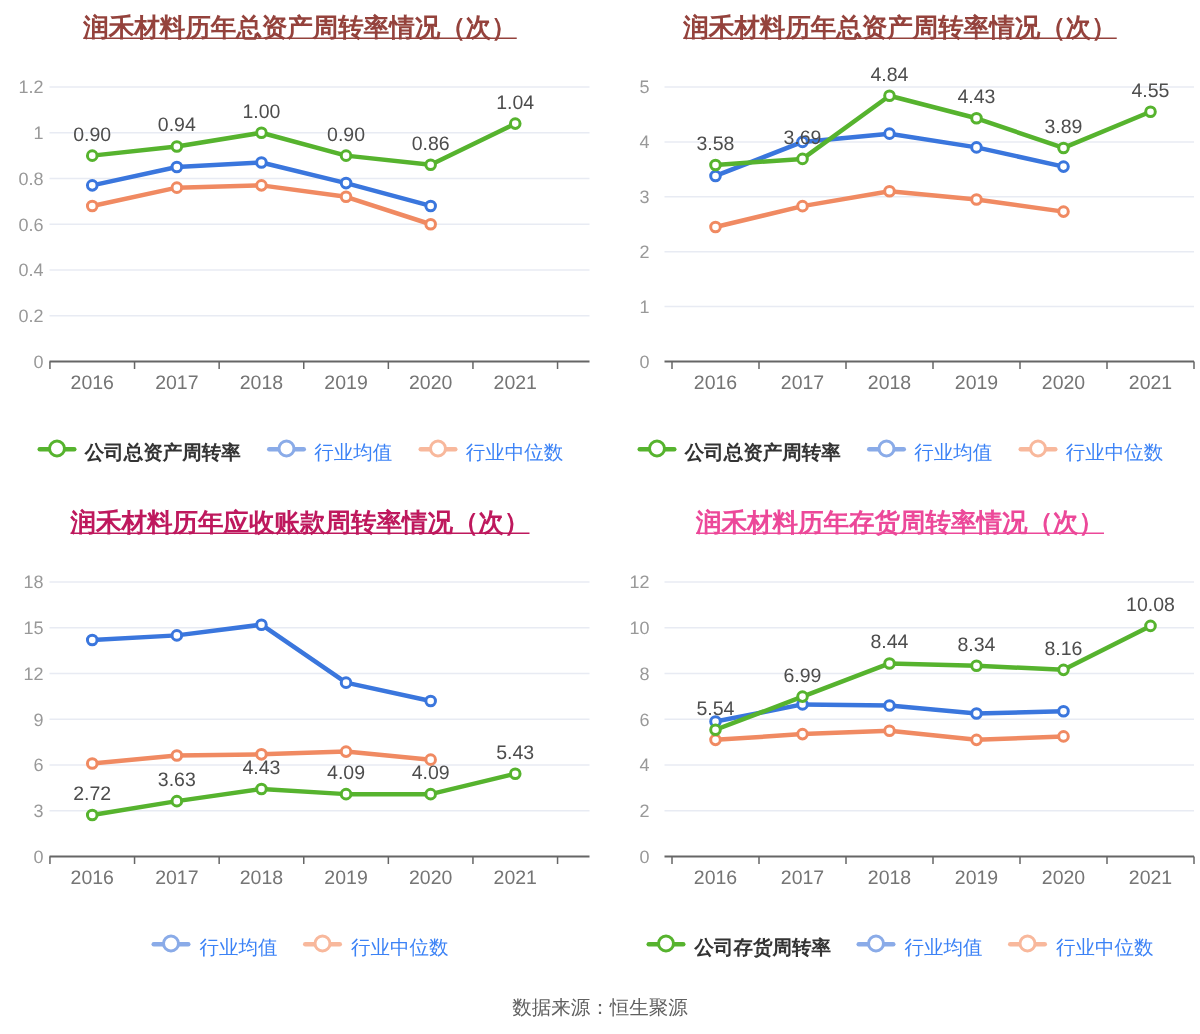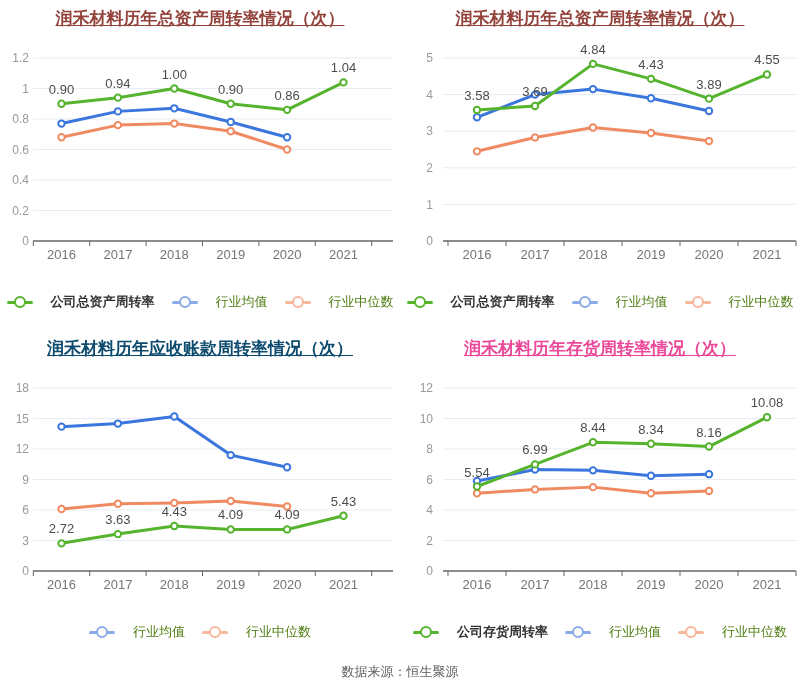--- a/index.html
+++ b/index.html
@@ -11,25 +11,25 @@
   .chart{position:relative;width:400px;height:330px;}
   .chart-title{
     position:absolute;top:7px;left:0;width:100%;
     text-align:center;font-size:17px;font-weight:bold;letter-spacing:0px;text-decoration:underline;
   }
   .plot{position:absolute;top:0;left:0;}
   .legend{
     position:absolute;top:291px;left:0;width:100%;height:22px;
     display:flex;justify-content:center;align-items:center;gap:17px;
   }
-  .legend-item{display:flex;align-items:center;gap:18px;cursor:pointer;}
+  .legend-item{display:flex;gap:6px;cursor:pointer;}
   .lmark{position:relative;display:inline-block;width:26px;height:12px;}
   .lline{position:absolute;left:0;right:0;top:4.5px;height:3px;border-radius:2px;}
   .lring{position:absolute;left:7px;top:0;width:8px;height:8px;border-radius:50%;border:2px solid;background:#fff;}
-  .ltext{font-size:13px;color:#4d7c0f;}
+  .ltext{font-size:13px;color:#3b82f6;}
   .li-active .ltext{color:#333333;font-weight:bold;}
   #footer{width:800px;height:29px;text-align:center;font-size:13px;padding-top:3px;box-sizing:border-box;font-family:Liberation Mono, monospace;}
 </style>
 </head>
 <body>
 
 <div id="grid">
 
   <div class="chart">
     <svg class="plot" width="400" height="330" viewBox="0 0 400 330">
@@ -239,21 +239,21 @@
         <circle cx="230.7" cy="199.41833333333335" r="3.2" fill="#ffffff" stroke="#56b32e" stroke-width="2"></circle>
         <circle cx="287.1" cy="199.41833333333335" r="3.2" fill="#ffffff" stroke="#56b32e" stroke-width="2"></circle>
         <circle cx="343.5" cy="185.79500000000002" r="3.2" fill="#ffffff" stroke="#56b32e" stroke-width="2"></circle>
         <text x="61.5" y="203.34666666666666" text-anchor="middle" font-size="13" fill="#4d4d4d">2.72</text>
         <text x="117.9" y="194.095" text-anchor="middle" font-size="13" fill="#4d4d4d">3.63</text>
         <text x="174.3" y="185.96166666666667" text-anchor="middle" font-size="13" fill="#4d4d4d">4.43</text>
         <text x="230.7" y="189.41833333333335" text-anchor="middle" font-size="13" fill="#4d4d4d">4.09</text>
         <text x="287.1" y="189.41833333333335" text-anchor="middle" font-size="13" fill="#4d4d4d">4.09</text>
         <text x="343.5" y="175.79500000000002" text-anchor="middle" font-size="13" fill="#4d4d4d">5.43</text>
       </svg>
-    <div class="chart-title" style="color: #0c4a6e;">润禾材料历年应收账款周转率情况（次）</div>
+    <div class="chart-title" style="color: #be185d;">润禾材料历年应收账款周转率情况（次）</div>
     <div class="legend">
       <div class="legend-item">
         <span class="lmark">
             <i class="lline" style="background: rgb(138, 171, 232);"></i>
             <i class="lring" style="border-color: rgb(138, 171, 232);"></i>
           </span>
         <span class="ltext">行业均值</span>
       </div>
       <div class="legend-item">
         <span class="lmark">

